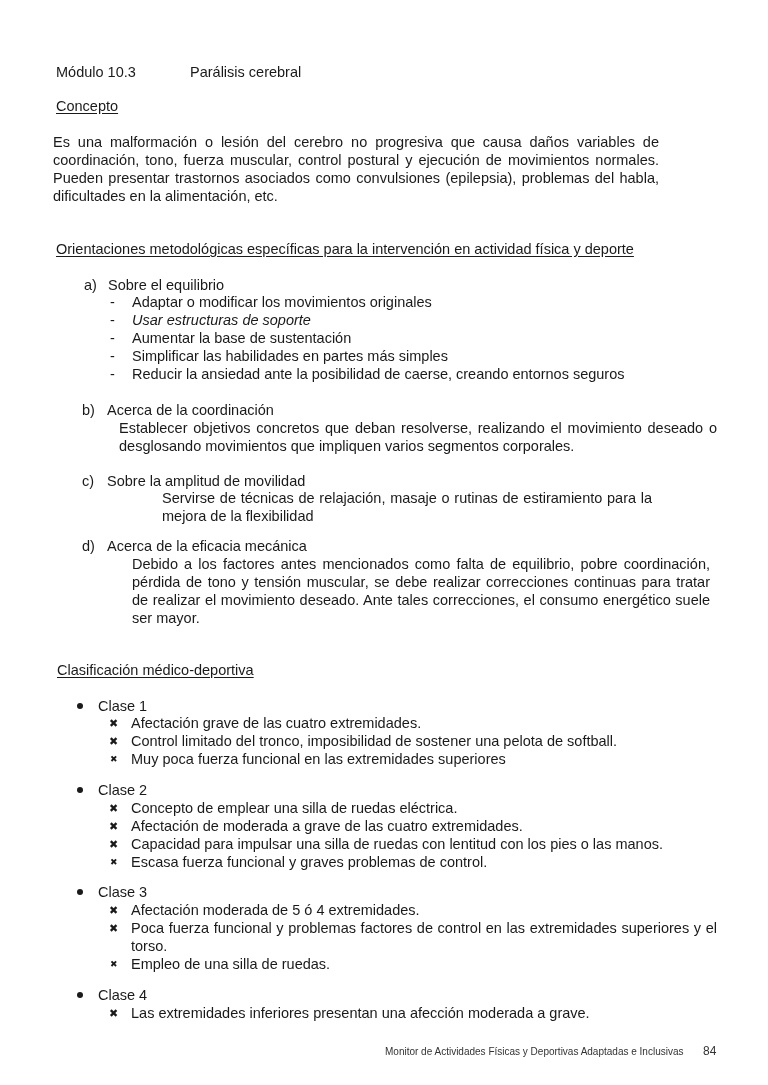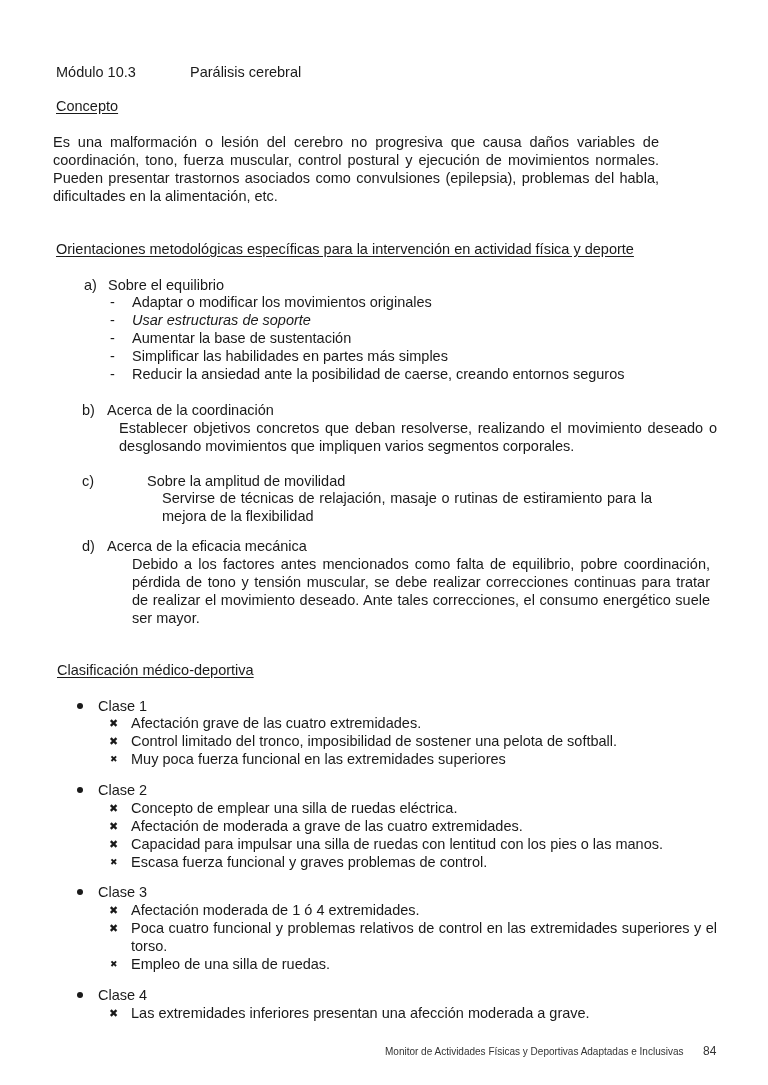--- a/index.html
+++ b/index.html
@@ -37,21 +37,21 @@
   <div class="line" style="left:132px; top:347px;text-align:center;">Simplificar las habilidades en partes más simples</div>
   <div class="line" style="left:110px; top:365px;">-</div>
   <div class="line" style="left:132px; top:365px;">Reducir la ansiedad ante la posibilidad de caerse, creando entornos seguros</div>
 </div>
 
 <div class="line" style="left:82px; top:401px;">b)</div>
 <div class="line" style="left:107px; top:401px;">Acerca de la coordinación</div>
 <div class="just" style="left:119px; top:419px; width:598px;">Establecer objetivos concretos que deban resolverse, realizando el movimiento deseado o desglosando movimientos que impliquen varios segmentos corporales.</div>
 
 <div class="line" style="left:82px; top:472px;">c)</div>
-<div class="line" style="left:107px; top:472px;margin-left:40px;">Sobre la amplitud de movilidad</div>
+<div class="line" style="left:107px; top:472px;">Sobre la amplitud de movilidad</div>
 <div class="just" style="left:162px; top:489px; width:490px;">Servirse de técnicas de relajación, masaje o rutinas de estiramiento para la mejora de la flexibilidad</div>
 
 <div class="line" style="left:82px; top:537px;">d)</div>
 <div class="line" style="left:107px; top:537px;">Acerca de la eficacia mecánica</div>
 <div class="just" style="left:132px; top:555px; width:578px;">Debido a los factores antes mencionados como falta de equilibrio, pobre coordinación, pérdida de tono y tensión muscular, se debe realizar correcciones continuas para tratar de realizar el movimiento deseado. Ante tales correcciones, el consumo energético suele ser mayor.</div>
 
 <div class="line u" style="left:57px; top:661px;">Clasificación médico-deportiva</div>
 
 <div class="dot" style="left:77px; top:703px;"></div>
 <div class="line" style="left:98px; top:697px;text-align:right;">Clase 1</div>
@@ -69,23 +69,23 @@
 <div class="xm" style="left:109px; top:817px;">✖</div>
 <div class="line" style="left:131px; top:817px;">Afectación de moderada a grave de las cuatro extremidades.</div>
 <div class="xm" style="left:109px; top:835px;">✖</div>
 <div class="line" style="left:131px; top:835px;">Capacidad para impulsar una silla de ruedas con lentitud con los pies o las manos.</div>
 <div class="xm small" style="left:110px; top:853px;">✖</div>
 <div class="line" style="left:131px; top:853px;">Escasa fuerza funcional y graves problemas de control.</div>
 
 <div class="dot" style="left:77px; top:889px;"></div>
 <div class="line" style="left:98px; top:883px;">Clase 3</div>
 <div class="xm" style="left:109px; top:901px;">✖</div>
-<div class="line" style="left:131px; top:901px;">Afectación moderada de 1 ó 4 extremidades.</div>
+<div class="line" style="left:131px; top:901px;">Afectación moderada de 5 ó 4 extremidades.</div>
 <div class="xm" style="left:109px; top:919px;">✖</div>
-<div class="just" style="left:131px; top:919px; width:586px;">Poca cuatro funcional y problemas relativos de control en las extremidades superiores y el torso.</div>
+<div class="just" style="left:131px; top:919px; width:586px;">Poca fuerza funcional y problemas factores de control en las extremidades superiores y el torso.</div>
 <div class="xm small" style="left:110px; top:955px;">✖</div>
 <div class="line" style="left:131px; top:955px;">Empleo de una silla de ruedas.</div>
 
 <div class="dot" style="left:77px; top:992px;"></div>
 <div class="line" style="left:98px; top:986px;">Clase 4</div>
 <div class="xm" style="left:109px; top:1004px;">✖</div>
 <div class="line" style="left:131px; top:1004px;">Las extremidades inferiores presentan una afección moderada a grave.</div>
 
 <div class="footer" style="left:385px; top:1046px;">Monitor de Actividades Físicas y Deportivas Adaptadas e Inclusivas</div>
 <div class="footer" style="left:703px; top:1044px; font-size:12px;">84</div>

